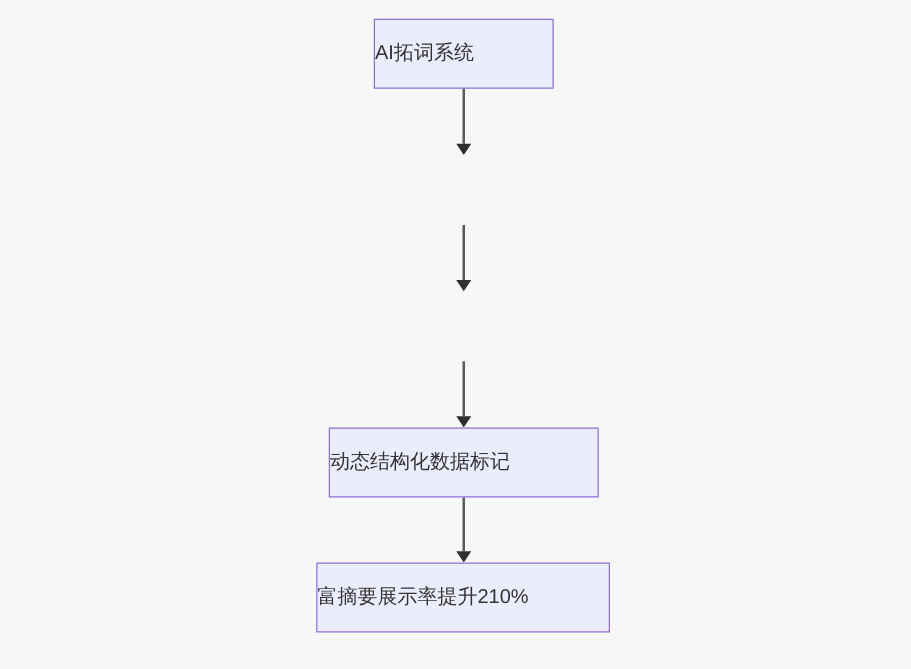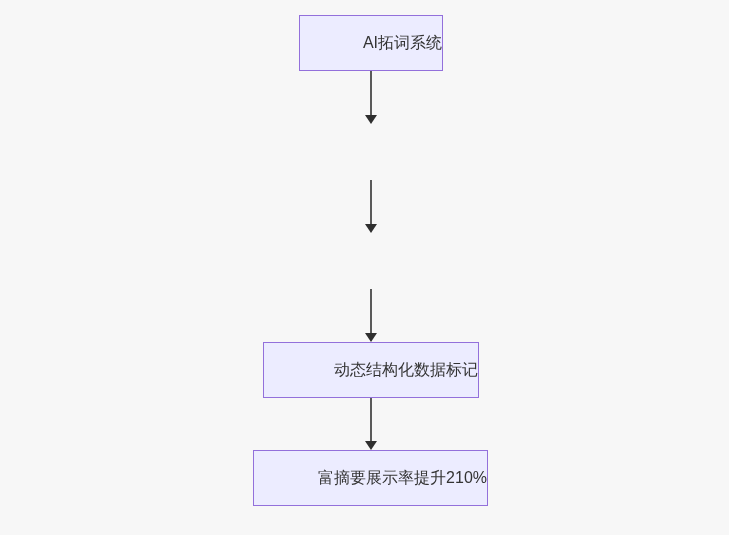--- a/index.html
+++ b/index.html
@@ -16,30 +16,30 @@
     overflow: hidden;
   }
   .node {
     position: absolute;
     height: 56px;
     box-sizing: border-box;
     background: #ececff;
     border: 1px solid #9370db;
     display: flex;
     align-items: center;
-    justify-content: flex-end;
+    justify-content: flex-start;
     color: #333333;
     font-size: 16px;
     line-height: 1;
     white-space: nowrap;
   }
   .node-1 { left: 299px; top: 15px;  width: 144px; }
   .node-2 { left: 273px; top: 124px; width: 195px; }
   .node-3 { left: 260px; top: 233px; width: 223px; }
-  .node-4 { left: 263px; top: 342px; width: 216px; padding-left: 16px; }
+  .node-4 { left: 263px; top: 342px; width: 216px; }
   .node-5 { left: 253px; top: 450px; width: 235px; }
 
   .edge {
     position: absolute;
     left: 371px;
     transform: translateX(-50%);
     width: 12px;
     display: flex;
     flex-direction: column;
     align-items: center;

